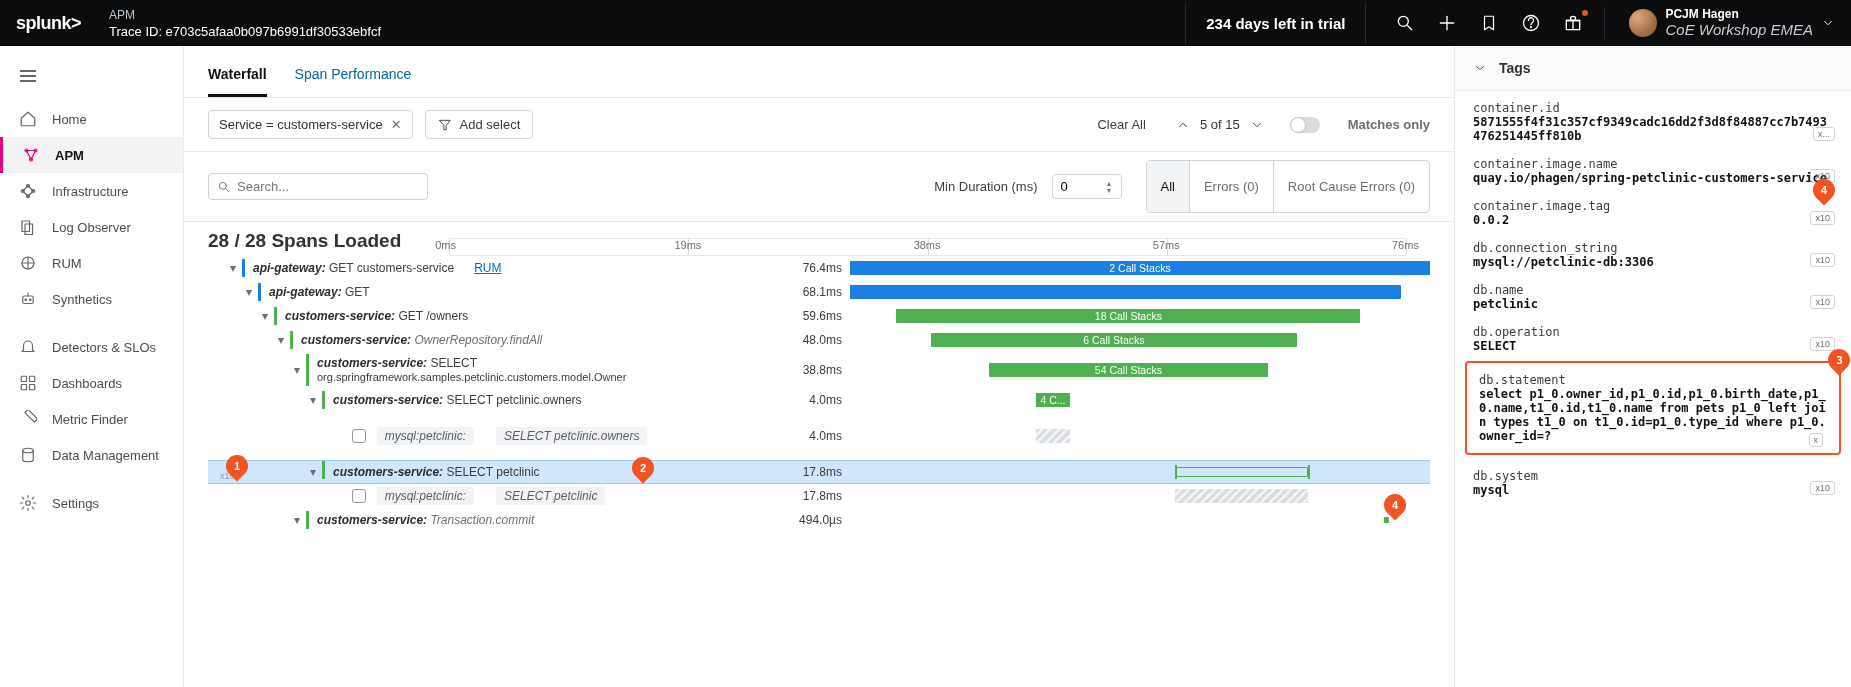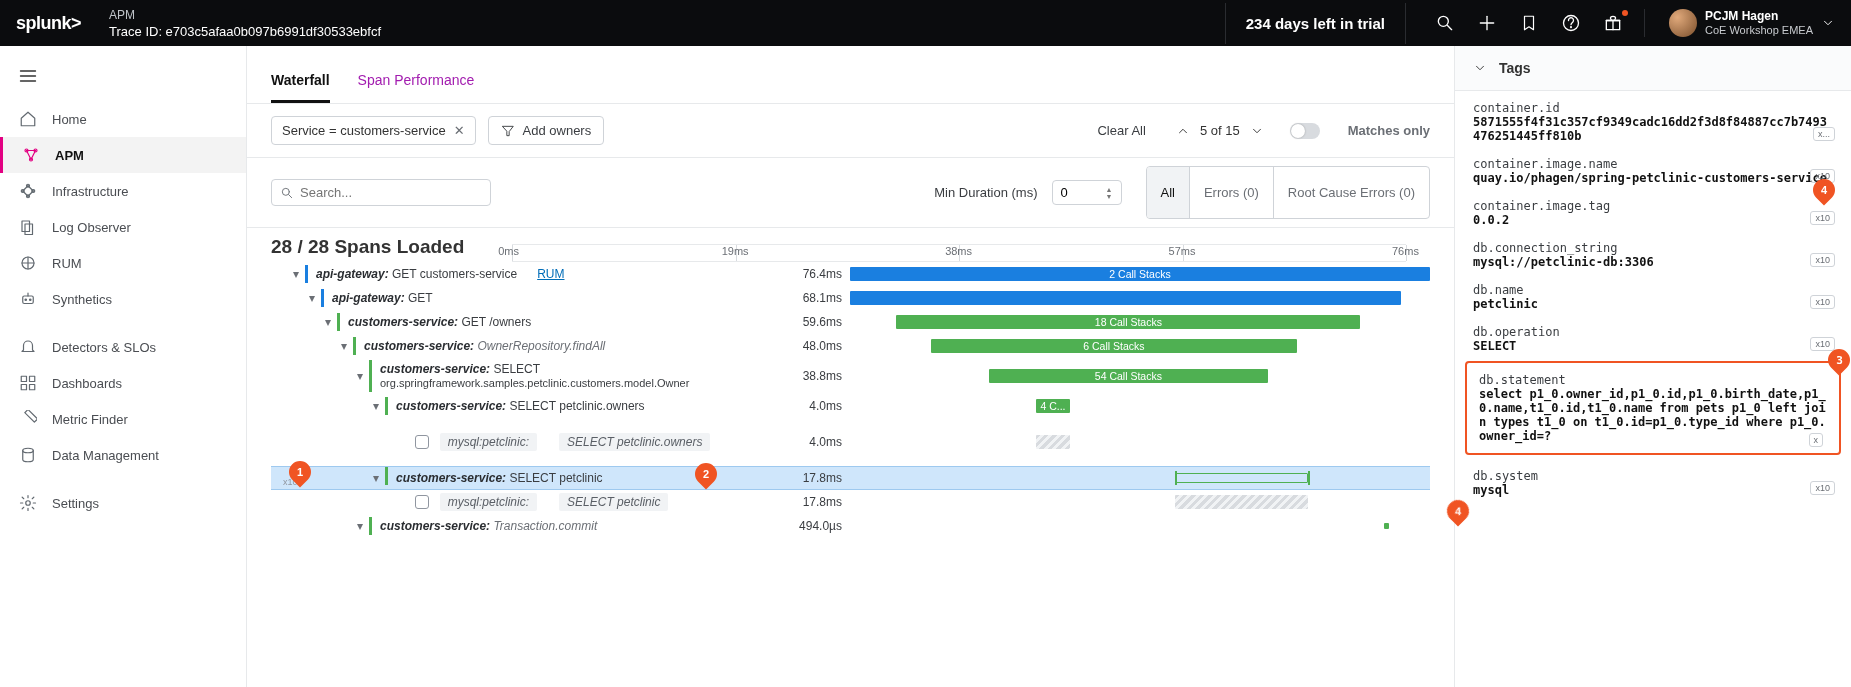--- a/index.html
+++ b/index.html
@@ -11,34 +11,34 @@
 .topcrumb { display: flex; flex-direction: column; font-size: 12px; gap: 2px; }
 .topcrumb .line1 { color: #bfc4c9; font-size: 12px; }
 .topcrumb .line2 { color: #fff; font-size: 13px; font-weight: 500; }
 .topright { margin-left: auto; display: flex; align-items: center; gap: 20px; }
 .trial { font-weight: 700; font-size: 15px; border-left: 1px solid #2a2c30; border-right: 1px solid #2a2c30; padding: 12px 20px; margin-right: 8px;}
 .topicon { width: 22px; height: 22px; display: flex; align-items: center; justify-content: center; color: #fff; }
 .userblk { display: flex; align-items: center; gap: 8px; border-left:1px solid #2a2c30; padding-left:24px;}
 .avatar { width: 28px; height: 28px; border-radius: 50%; background: radial-gradient(circle at 30% 30%, #e0a97b, #7a4e2b); }
 .usertxt { display: flex; flex-direction: column; font-size: 12px; line-height: 1.2; }
 .usertxt span:first-child { font-weight: 700; }
-.usertxt span:last-child { color: #c8cbcf; font-size: 11px; }
+.usertxt span:last-child { color: #c8cbcf; font-size: 15px; font-style: italic; }
 
 
 .shell { display: flex; height: calc(100% - 46px); }
-.leftcol { width: 247px; background: #fff; border-right: 1px solid #e7e9eb; display: flex; flex-direction: column; padding-top: 8px; }
+.leftcol { width: 184px; background: #fff; border-right: 1px solid #e7e9eb; display: flex; flex-direction: column; padding-top: 8px; }
 .navburger { padding: 12px 18px; }
 .navitem { display: flex; align-items: center; gap: 14px; padding: 8px 18px; font-size: 13px; color: #4a4d52; cursor: pointer; }
 .navitem.active { background: #f3f3f3; border-left: 3px solid #e20082; font-weight: 600; color: #111; }
 .navicon { width: 20px; height: 20px; display: flex; align-items: center; justify-content: center; color: #626970; }
 .navicon.pink { color: #e20082; }
 
 .centercol { flex: 1; display: flex; flex-direction: column; background: #fff; border-right: 1px solid #e7e9eb; min-width: 0; }
-.tabs { display: flex; gap: 28px; padding: 26px 24px 0 24px; border-bottom: 1px solid #e7e9eb; }
-.tab { padding-bottom: 12px; font-size: 14px; color: #a21caf; cursor: pointer; }
+.tabs { display: flex; gap: 28px; padding: 20px 24px 0 24px; border-bottom: 1px solid #e7e9eb; }
+.tab { padding-bottom: 12px; font-size: 14px; color: #0369a1; cursor: pointer; }
 .tab.active { color: #111; font-weight: 600; border-bottom: 3px solid #111; }
 
 .filterrow { display: flex; align-items: center; gap: 12px; padding: 12px 24px; border-bottom: 1px solid #e7e9eb; }
 .chip { border: 1px solid #cfd3d8; border-radius: 4px; padding: 6px 10px; display: flex; align-items: center; gap: 8px; font-size: 13px; }
 .chip .x { color: #6b6f75; cursor: pointer; }
 .addfilt { border: 1px solid #cfd3d8; border-radius: 4px; padding: 6px 12px; display: flex; align-items: center; gap: 8px; color: #3a3d41; }
 .clearall { margin-left: auto; color: #3a3d41; font-weight: 500; cursor: pointer; }
 .pager { display: flex; align-items: center; gap: 10px; margin-left: 18px; }
 .toggle { width: 30px; height: 16px; background: #d8dbdf; border-radius: 10px; position: relative; margin-left: 14px; }
 .toggle::after { content: ""; width: 14px; height: 14px; background: #fff; border-radius: 50%; position: absolute; top: 1px; left: 1px; box-shadow: 0 0 2px rgba(0,0,0,.3); }
@@ -287,21 +287,21 @@
 
     <div class="filterrow">
       <div class="chip">
         <span>Service = customers-service</span>
         <span class="x">✕</span>
       </div>
       <div class="addfilt">
         <svg viewBox="0 0 24 24" width="14" height="14">
             <polygon points="3 4 21 4 14 13 14 20 10 20 10 13"></polygon>
           </svg>
-        <span>Add owners</span>
+        <span>Add select</span>
       </div>
       <span class="clearall">Clear All</span>
       <div class="pager">
         <svg viewBox="0 0 24 24" width="14" height="14">
             <polyline points="6 15 12 9 18 15"></polyline>
           </svg>
         <span>5 of 15</span>
         <svg viewBox="0 0 24 24" width="14" height="14">
             <polyline points="6 9 12 15 18 9"></polyline>
           </svg>

